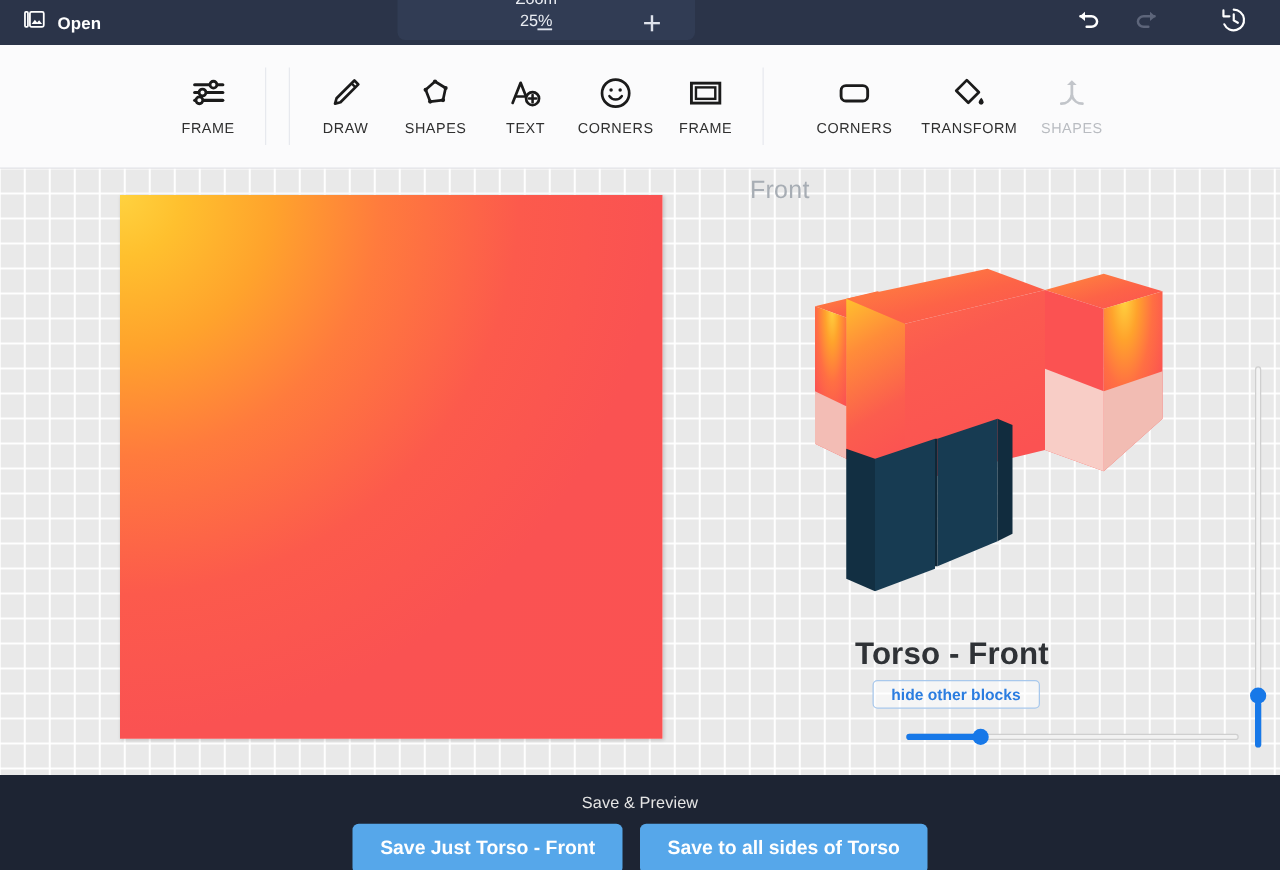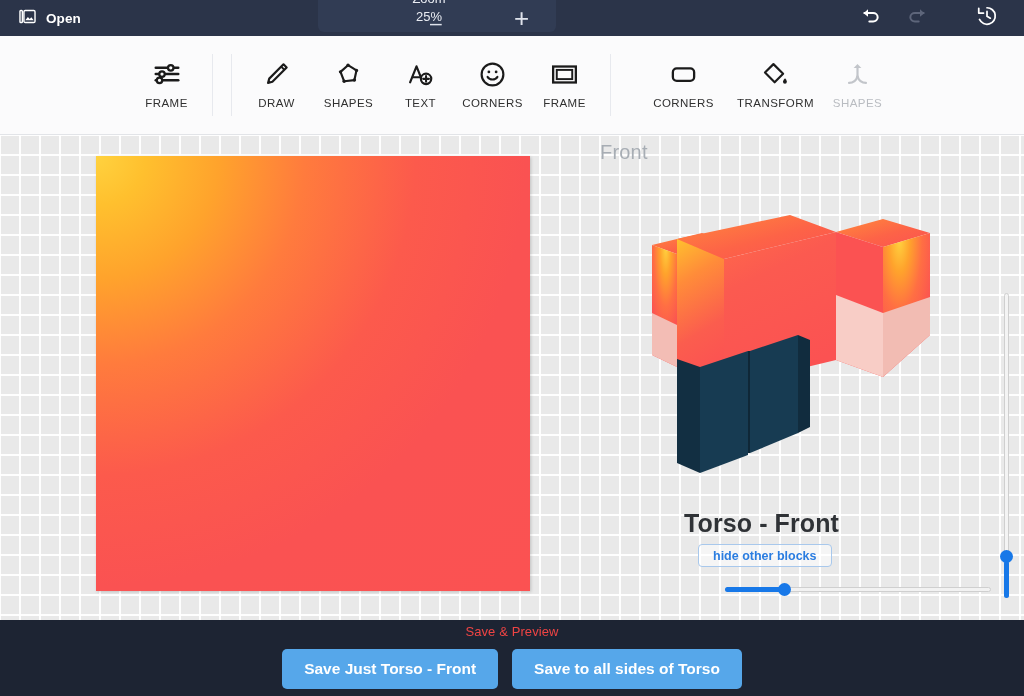--- a/index.html
+++ b/index.html
@@ -321,23 +321,23 @@
   .footer {
     position: relative;
     flex: 0 0 76px;
     height: 76px;
     background: #1d2433;
     display: flex;
     flex-direction: column;
     align-items: center;
   }
   .footer-title {
-    margin-top: 4px;
+    margin-top: 14px;
     font-size: 13px;
-    color: #ef4444;
+    color: #e5e5e5;
     letter-spacing: .1px;
   }
   .footer-buttons {
     margin-top: 10px;
     display: flex;
     gap: 14px;
   }
   .save-btn {
     height: 40px;
     padding: 0 22px;

